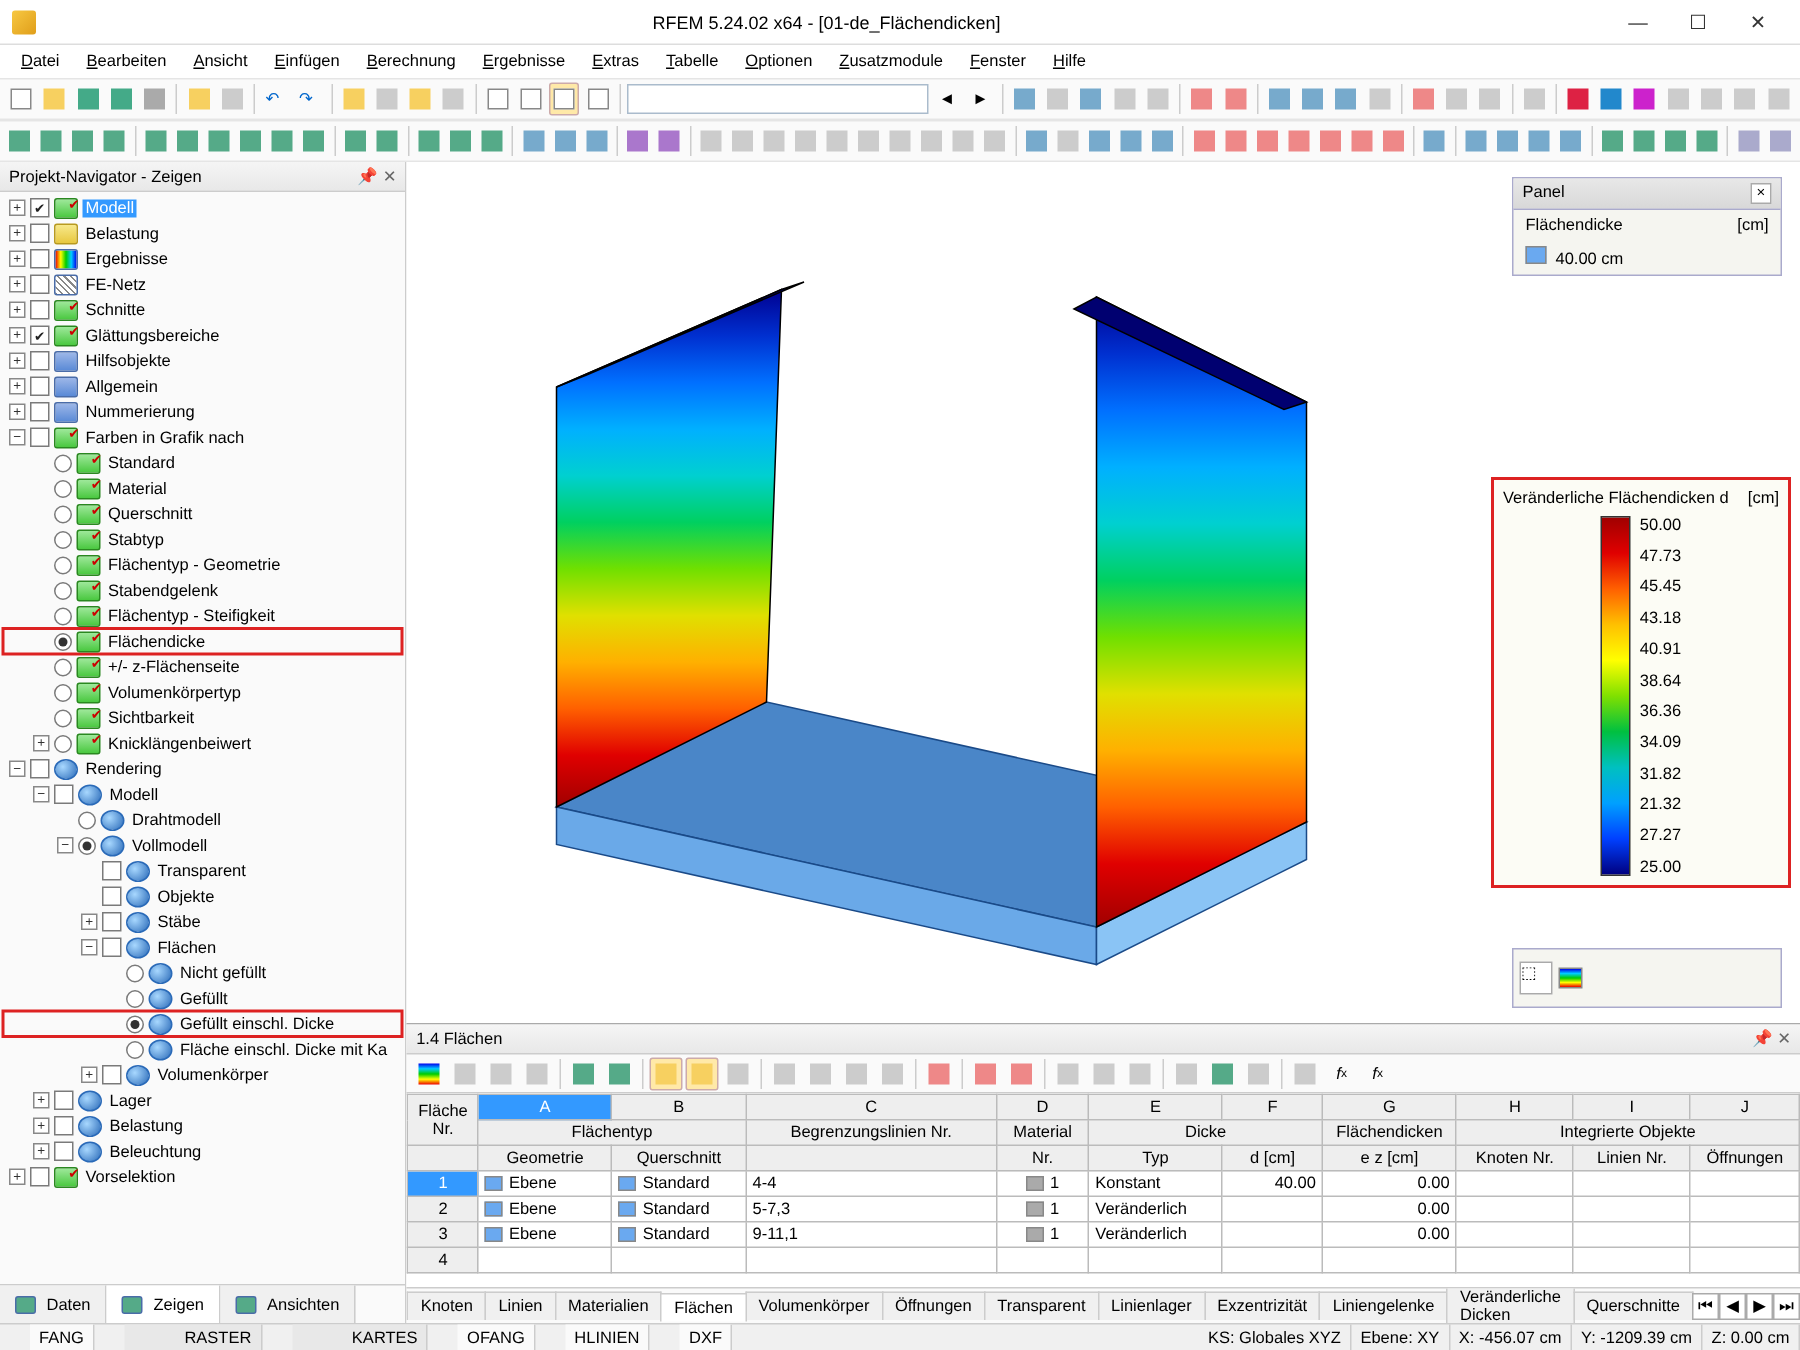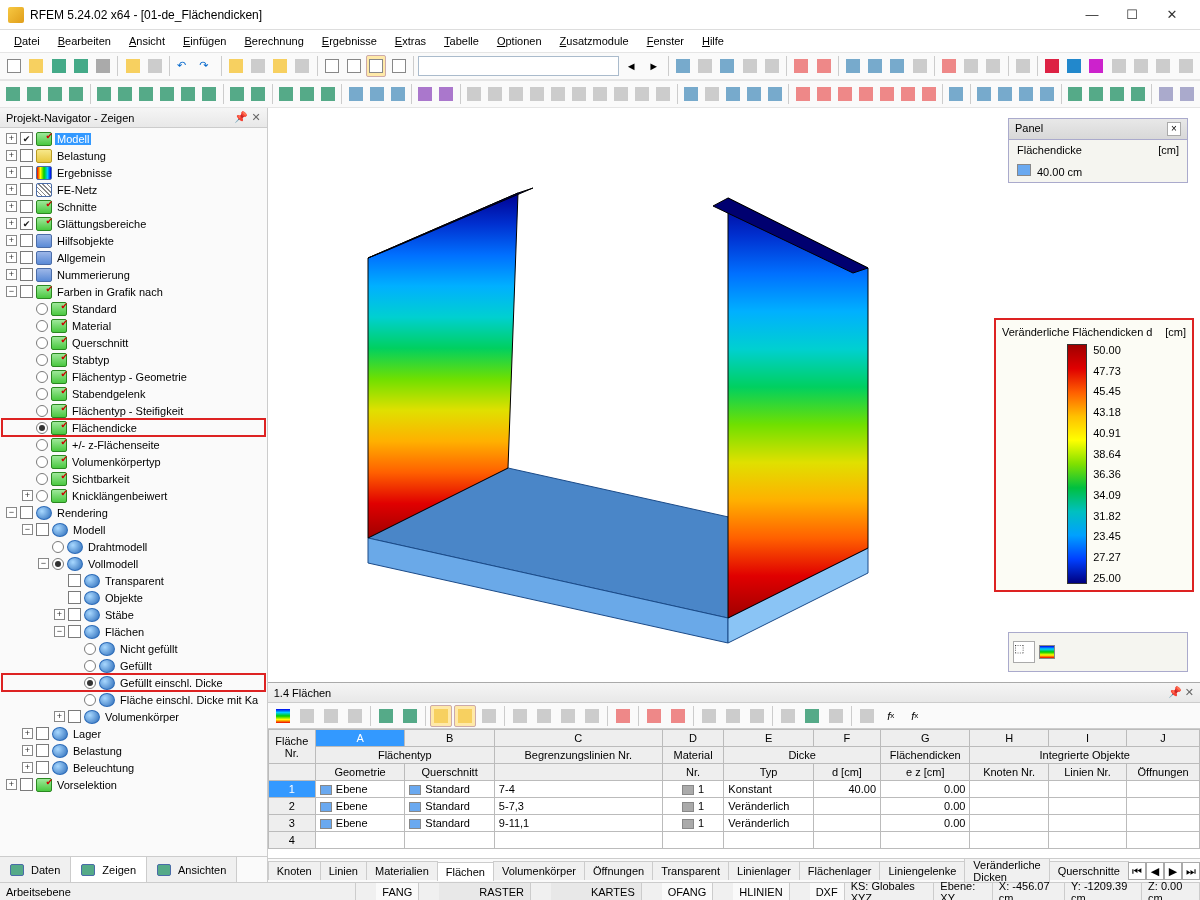--- a/index.html
+++ b/index.html
@@ -1,18 +1,18 @@
 <!DOCTYPE html>
 <html><head>
 <meta charset="utf-8">
 <style>
 * { box-sizing: border-box; margin: 0; padding: 0; font-family: "Segoe UI", Tahoma, sans-serif; font-size: 11px; }
 body { background: #fff; width: 1200px; height: 900px; overflow: hidden; display: flex; flex-direction: column; }
 
-.titlebar { height: 30px; background: #fff; border-bottom: 1px solid #ddd; display: flex; align-items: center; padding: 0 8px; }
+.titlebar { height: 30px; background: #fff; border-bottom: 1px solid #ddd; display: flex; align-items: center; padding: 0 8px; text-align: center; }
 .titlebar .app-icon { width: 16px; height: 16px; background: linear-gradient(135deg,#f7c842,#e09e1a); border-radius: 2px; margin-right: 6px; }
 .titlebar .title { flex: 1; font-size: 12px; }
 .titlebar .win-btns { display: flex; gap: 0; }
 .titlebar .win-btn { width: 40px; height: 28px; display: flex; align-items: center; justify-content: center; font-size: 13px; color: #333; }
 
 .menubar { height: 22px; background: #fff; display: flex; align-items: center; padding: 0 6px; gap: 2px; }
 .menubar .menu { padding: 2px 8px; cursor: default; }
 .menubar .menu u { text-decoration: underline; }
 
 .toolbar-row { height: 28px; border-top: 1px solid #e5e5e5; border-bottom: 1px solid #e5e5e5; display: flex; align-items: center; padding: 0 4px; gap: 2px; background: #fafafa; overflow: hidden; }
@@ -772,21 +772,21 @@
           <div class="legend-vals" id="legend-vals">
               <span>50.00</span>
               <span>47.73</span>
               <span>45.45</span>
               <span>43.18</span>
               <span>40.91</span>
               <span>38.64</span>
               <span>36.36</span>
               <span>34.09</span>
               <span>31.82</span>
-              <span>23.45</span>
+              <span>21.32</span>
               <span>27.27</span>
               <span>25.00</span>
             </div>
         </div>
       </div>
 
       <div class="panel-bott">
         <span class="btn">⬚</span>
         <span class="rb-sw"></span>
       </div>
@@ -921,21 +921,21 @@
               <th>Knoten Nr.</th>
               <th>Linien Nr.</th>
               <th>Öffnungen</th>
             </tr>
           </thead>
           <tbody id="table-body">
               <tr>
                 <td class="rownr sel">1</td>
                 <td><span class="cell-sw"></span>Ebene</td>
                 <td><span class="cell-sw"></span>Standard</td>
-                <td>7-4</td>
+                <td>4-4</td>
                 <td class="center"><span class="cell-sw grey"></span>1</td>
                 <td>Konstant</td>
                 <td class="right">40.00</td>
                 <td class="right">0.00</td>
                 <td></td>
                 <td></td>
                 <td></td>
               </tr>
               <tr>
                 <td class="rownr">2</td>
@@ -981,37 +981,36 @@
       </div>
       <div class="ta-tabs" id="ta-tabs">
       <div class="ta-tab">Knoten</div>
           <div class="ta-tab">Linien</div>
           <div class="ta-tab">Materialien</div>
           <div class="ta-tab active">Flächen</div>
           <div class="ta-tab">Volumenkörper</div>
           <div class="ta-tab">Öffnungen</div>
           <div class="ta-tab">Transparent</div>
           <div class="ta-tab">Linienlager</div>
-          <div class="ta-tab">Flächenlager</div>
+          <div class="ta-tab">Exzentrizität</div>
           <div class="ta-tab">Liniengelenke</div>
           <div class="ta-tab">Veränderliche Dicken</div>
           <div class="ta-tab">Querschnitte</div>
           <div class="navbtns">
             <span class="navbtn">⏮</span>
             <span class="navbtn">◀</span>
             <span class="navbtn">▶</span>
             <span class="navbtn">⏭</span>
           </div>
         </div>
     </div>
   </div>
 </div>
 
 <div class="statusbar">
-  <div class="cell" style="width:410px">Arbeitsebene</div>
   <div id="status-btns" style="display:flex;height:100%">
       <div class="cell btn">FANG</div>
       <div class="cell btn active">RASTER</div>
       <div class="cell btn active">KARTES</div>
       <div class="cell btn">OFANG</div>
       <div class="cell btn">HLINIEN</div>
       <div class="cell btn">DXF</div>
     </div>
   <div class="cell push">KS: Globales XYZ</div>
   <div class="cell">Ebene: XY</div>

